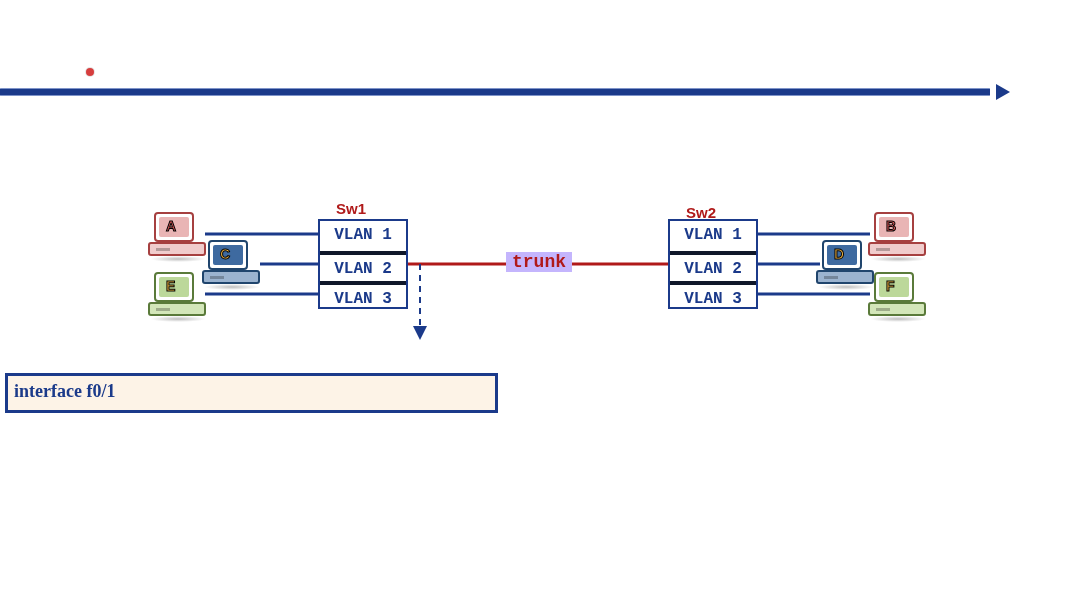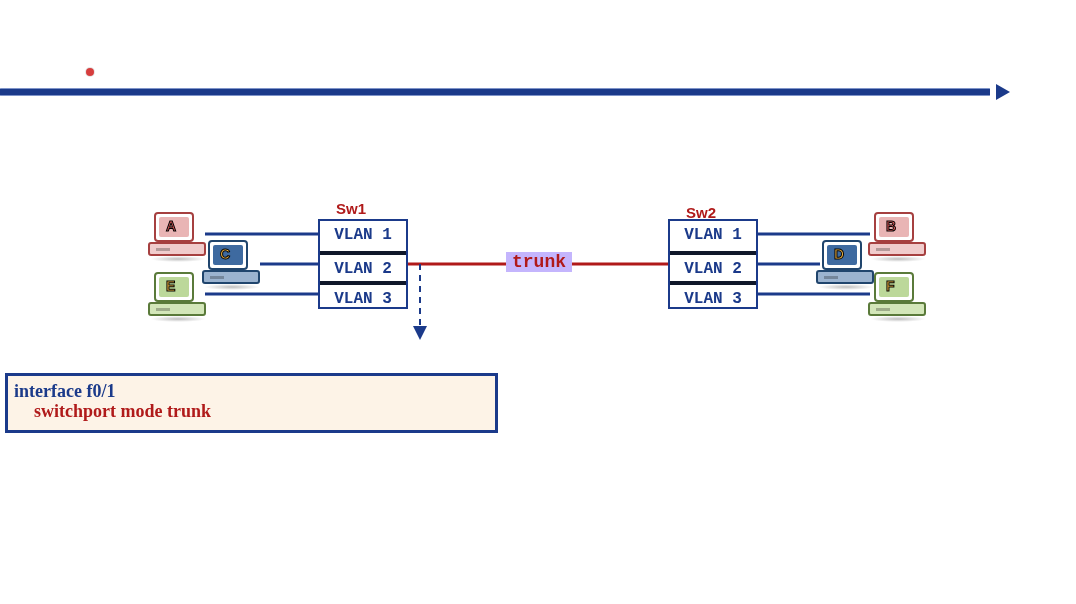--- a/index.html
+++ b/index.html
@@ -286,16 +286,15 @@
         <div class="screen" style="background:#bcd89a;"></div>
       </div>
     <div class="base" style="border-color:#5a7a3a; background:#d3e6b9;"></div>
     <div class="slot"></div>
     <div class="shadow"></div>
     <div class="letter" style="left:18px; top:6px; color:#f5b642;">F</div>
   </div>
 
   <div class="codebox">
     <div class="code-line1">interface f0/1</div>
-    <div class="code-line3">switchport mode trunk</div>
   </div>
 
 </div>
 
 </body></html>

